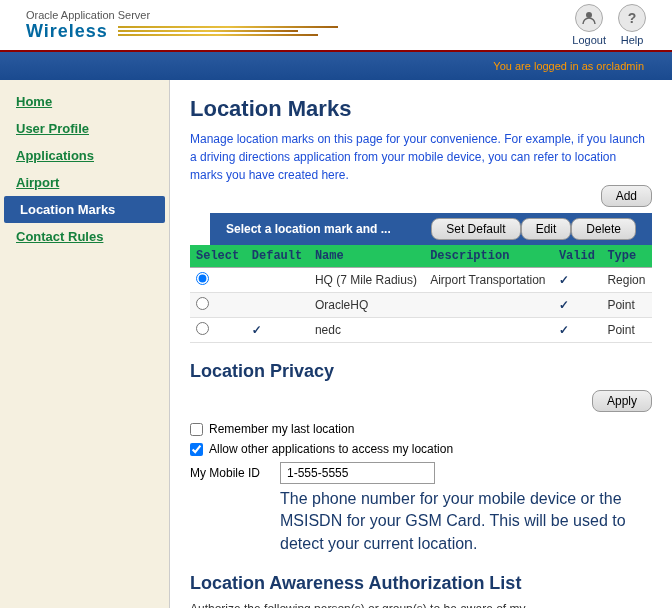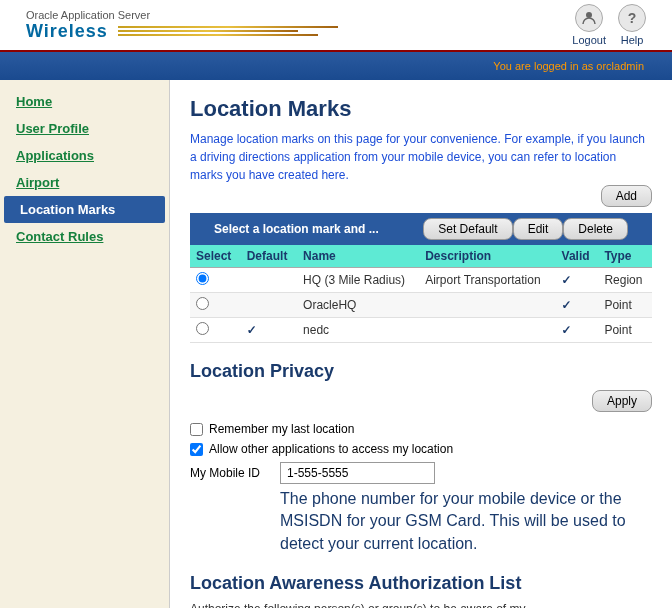--- a/index.html
+++ b/index.html
@@ -137,37 +137,39 @@
       cursor: pointer;
       color: #000;
     }
 
     
     .select-bar {
       background: #2a5a9f;
       color: #fff;
       font-size: 12px;
       font-weight: bold;
-      padding: 5px 24px;
+      padding: 5px 16px;
       display: flex;
       align-items: center;
       justify-content: space-between;
+      margin-left: 20px;
     }
     .select-bar-actions {
       display: flex;
       gap: 0;
     }
 
     table.location-table {
       width: 100%;
       border-collapse: collapse;
       font-size: 12px;
     }
     table.location-table thead tr {
-      background: #5eead4;
+      background: #22c55e;
+      font-family: Liberation Mono, monospace;
     }
     table.location-table thead th {
       padding: 4px 6px;
       text-align: left;
       color: #1a3a6b;
       font-weight: bold;
       border-bottom: 1px solid #aaa;
     }
     table.location-table tbody tr {
       background: #fff;
@@ -325,21 +327,21 @@
           <th>Description</th>
           <th>Valid</th>
           <th>Type</th>
         </tr>
       </thead>
       <tbody>
 
         <tr>
           <td><input type="radio" name="location-select" checked="" style=""></td>
           <td></td>
-          <td>HQ (3 Mile Radius)</td>
+          <td>HQ (7 Mile Radius)</td>
           <td>Airport Transportation</td>
           <td><span class="check-mark">✓</span></td>
           <td>Region</td>
         </tr>
 
         <tr>
           <td><input type="radio" name="location-select" style=""></td>
           <td></td>
           <td>OracleHQ</td>
           <td></td>

